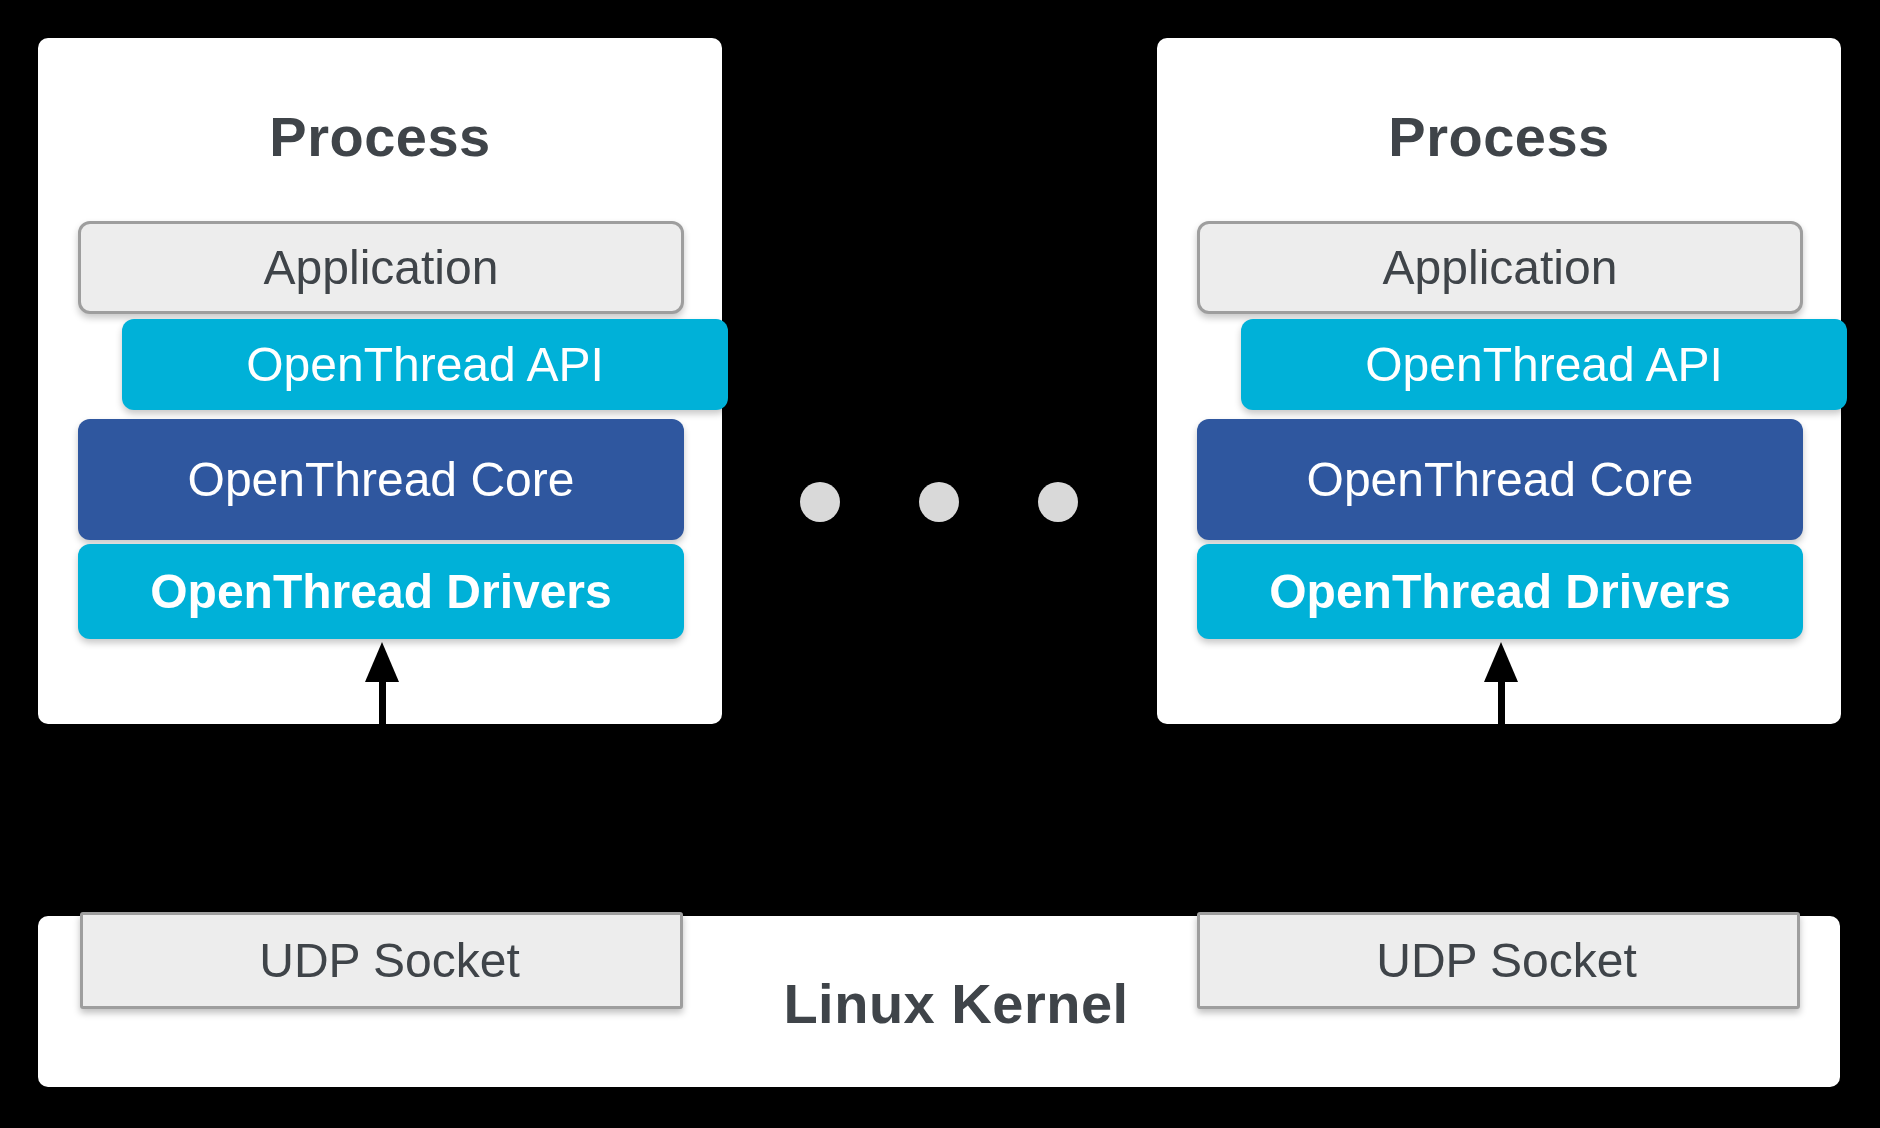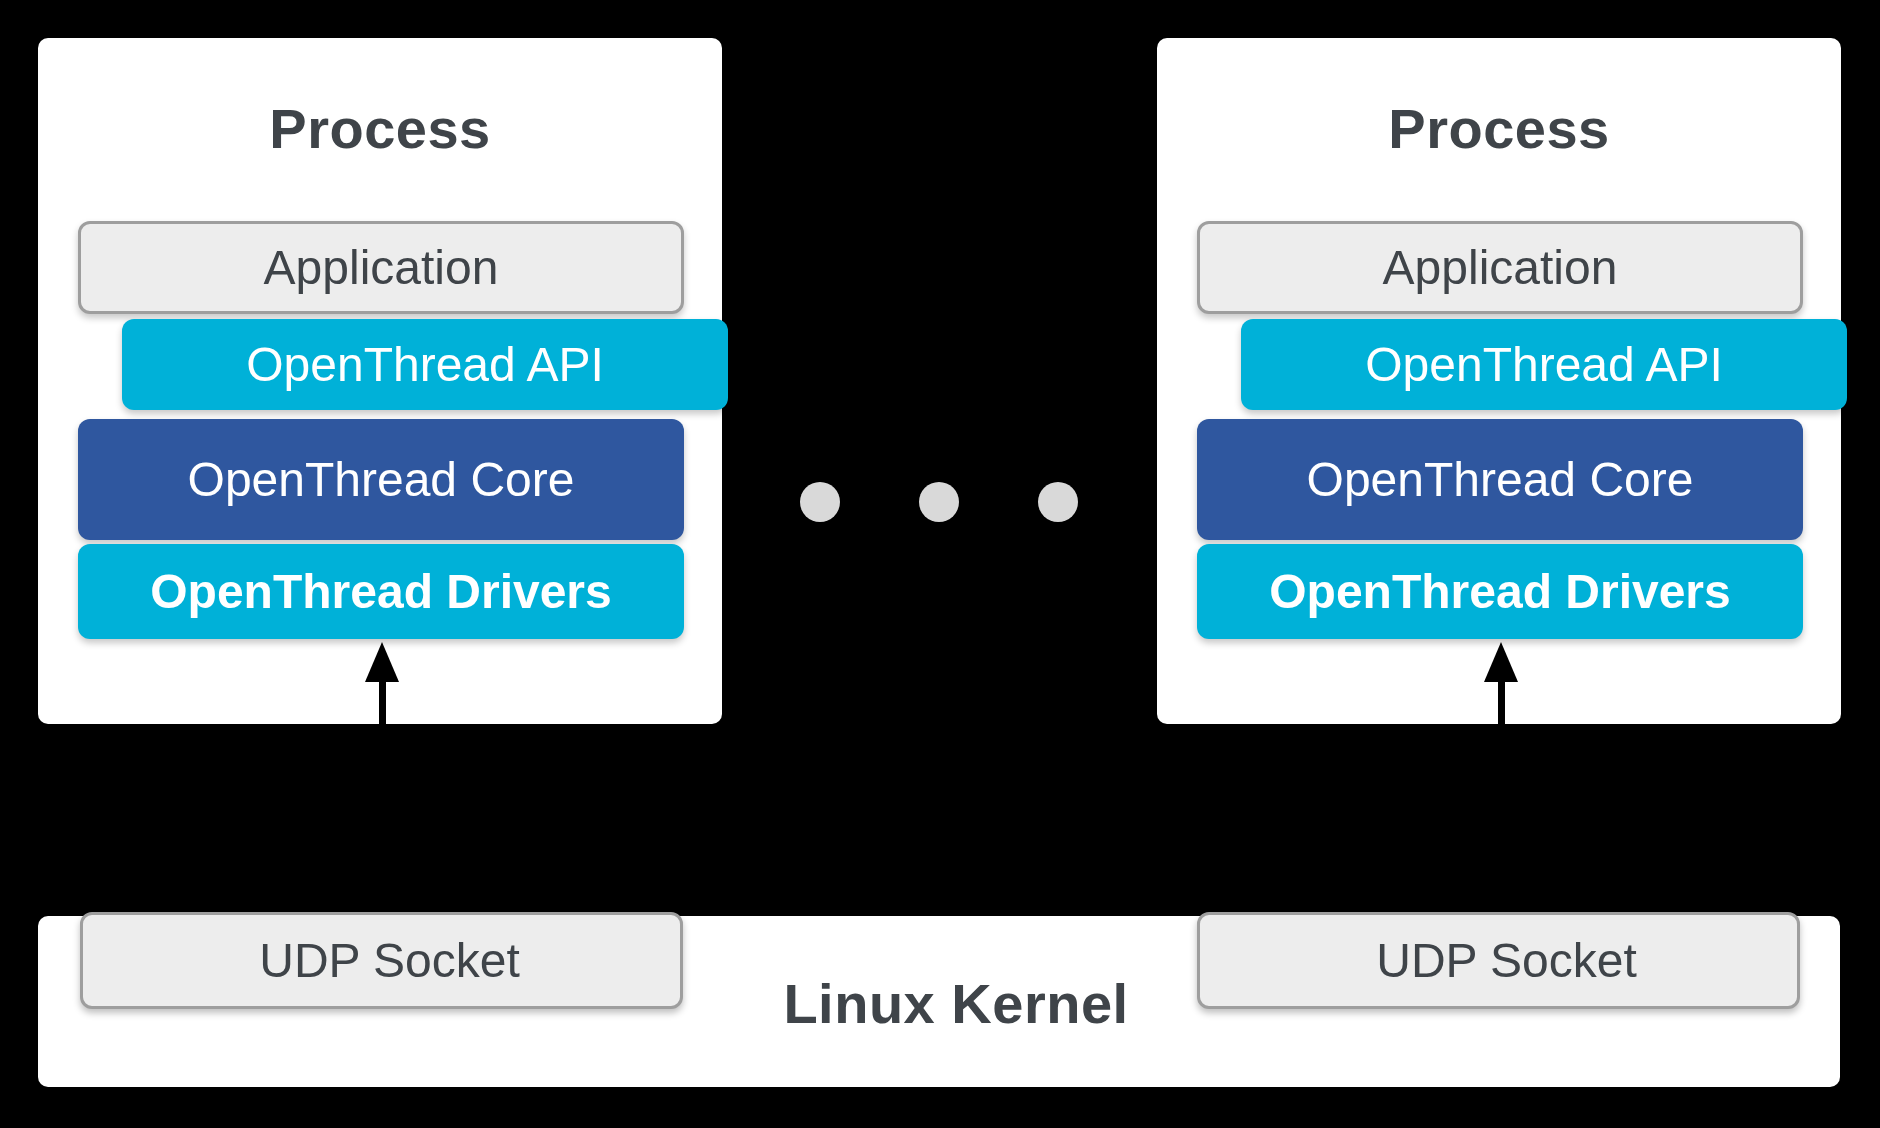--- a/index.html
+++ b/index.html
@@ -11,21 +11,21 @@
     overflow:hidden;
   }
   .process-box{
     position:absolute;top:38px;width:684px;height:686px;
     background:var(--process-box,#fff);
     border-radius:10px;
   }
   .process-box.left{left:38px;}
   .process-box.right{left:1157px;}
   .process-title{
-    position:absolute;left:0;top:52px;width:100%;height:76px;
+    position:absolute;left:0;top:60px;width:100%;height:76px;
     display:flex;align-items:center;justify-content:center;
     font-size:56px;font-weight:bold;color:var(--text-dark,#3f4449);
     letter-spacing:0.5px;
   }
   .layer{
     position:absolute;left:40px;width:606px;
     display:flex;align-items:center;justify-content:center;
     border-radius:12px;font-size:48px;
     box-shadow:0 4px 7px rgba(0,0,0,0.22);
     box-sizing:border-box;
@@ -63,21 +63,21 @@
   .kernel-label{
     position:absolute;left:16px;top:970px;width:1880px;height:67px;
     display:flex;align-items:center;justify-content:center;
     font-size:56px;font-weight:bold;color:var(--text-dark,#3f4449);
     letter-spacing:0.5px;
   }
   .udp-box{
     position:absolute;top:912px;width:603px;height:97px;
     background:var(--neutral-fill,#ededed);
     border:3px solid var(--neutral-border,#9e9e9e);
-    border-radius:12px;box-sizing:border-box;
+    border-radius:3px;box-sizing:border-box;
     display:flex;align-items:center;justify-content:center;
     font-size:48px;color:var(--text-dark,#3f4449);
     box-shadow:0 4px 7px rgba(0,0,0,0.25);
     padding-left:16px;
   }
   .udp-box.left{left:80px;}
   .udp-box.right{left:1197px;}
 </style>
 </head>
 <body>

